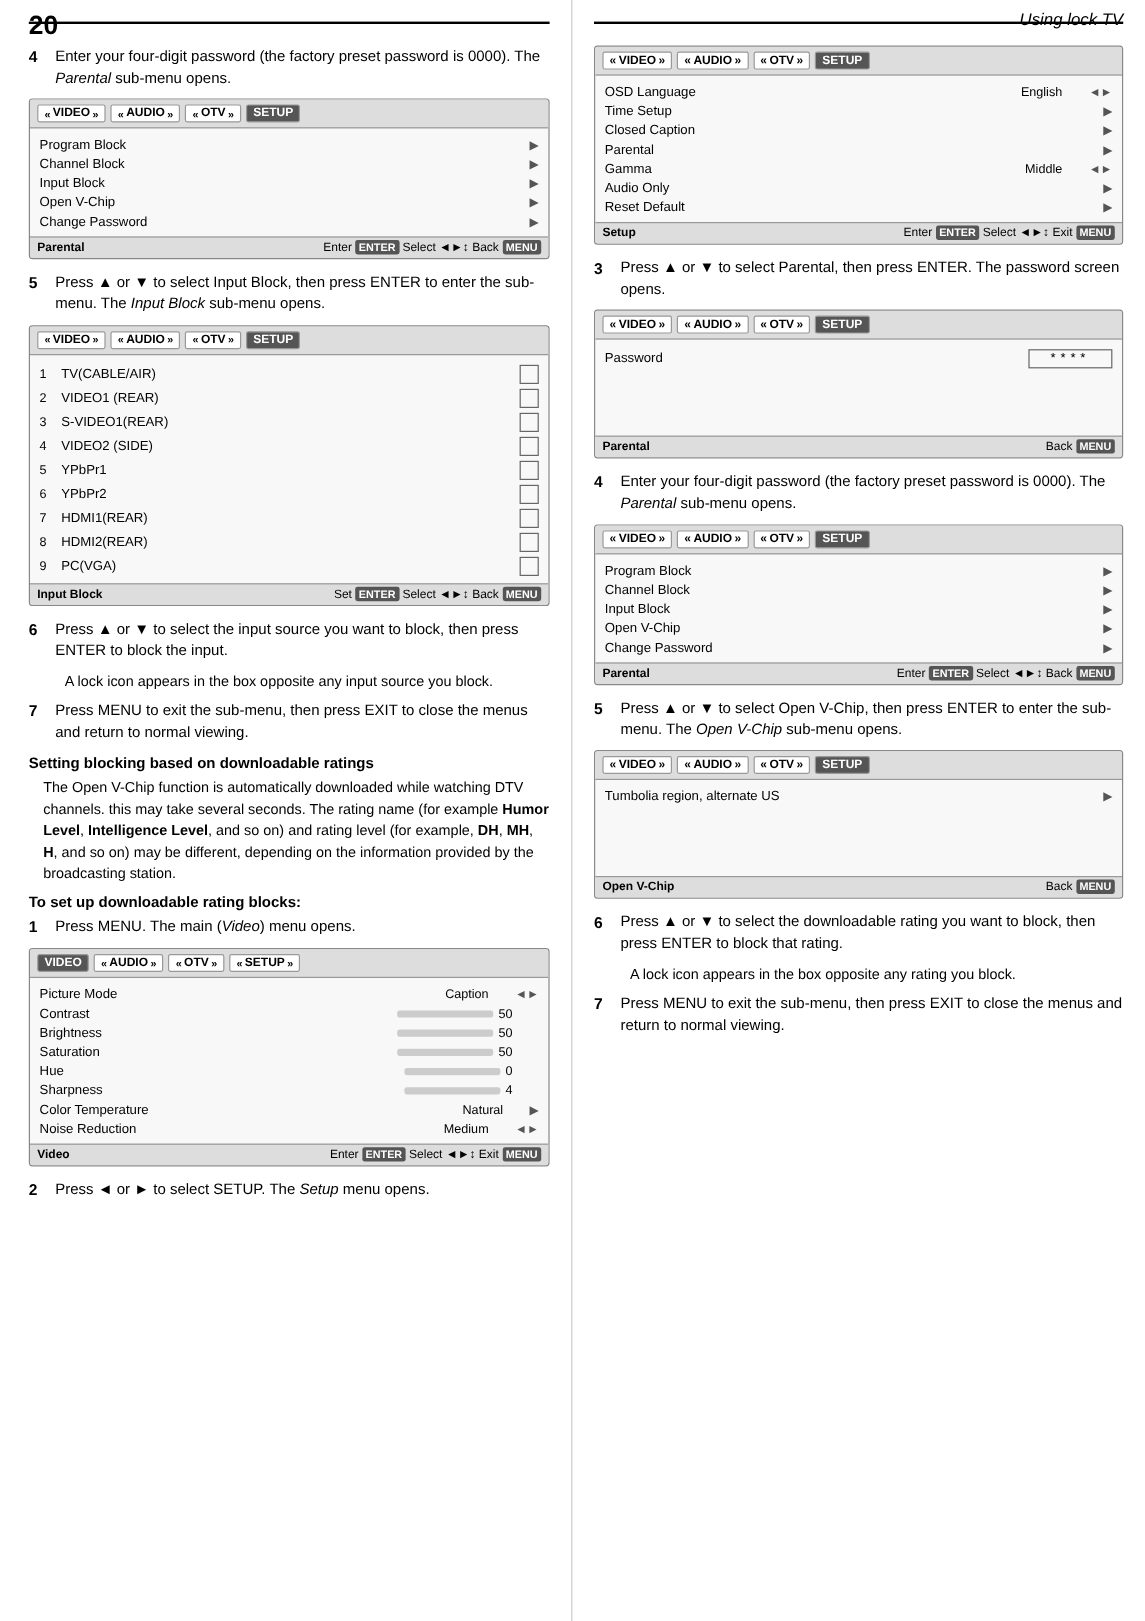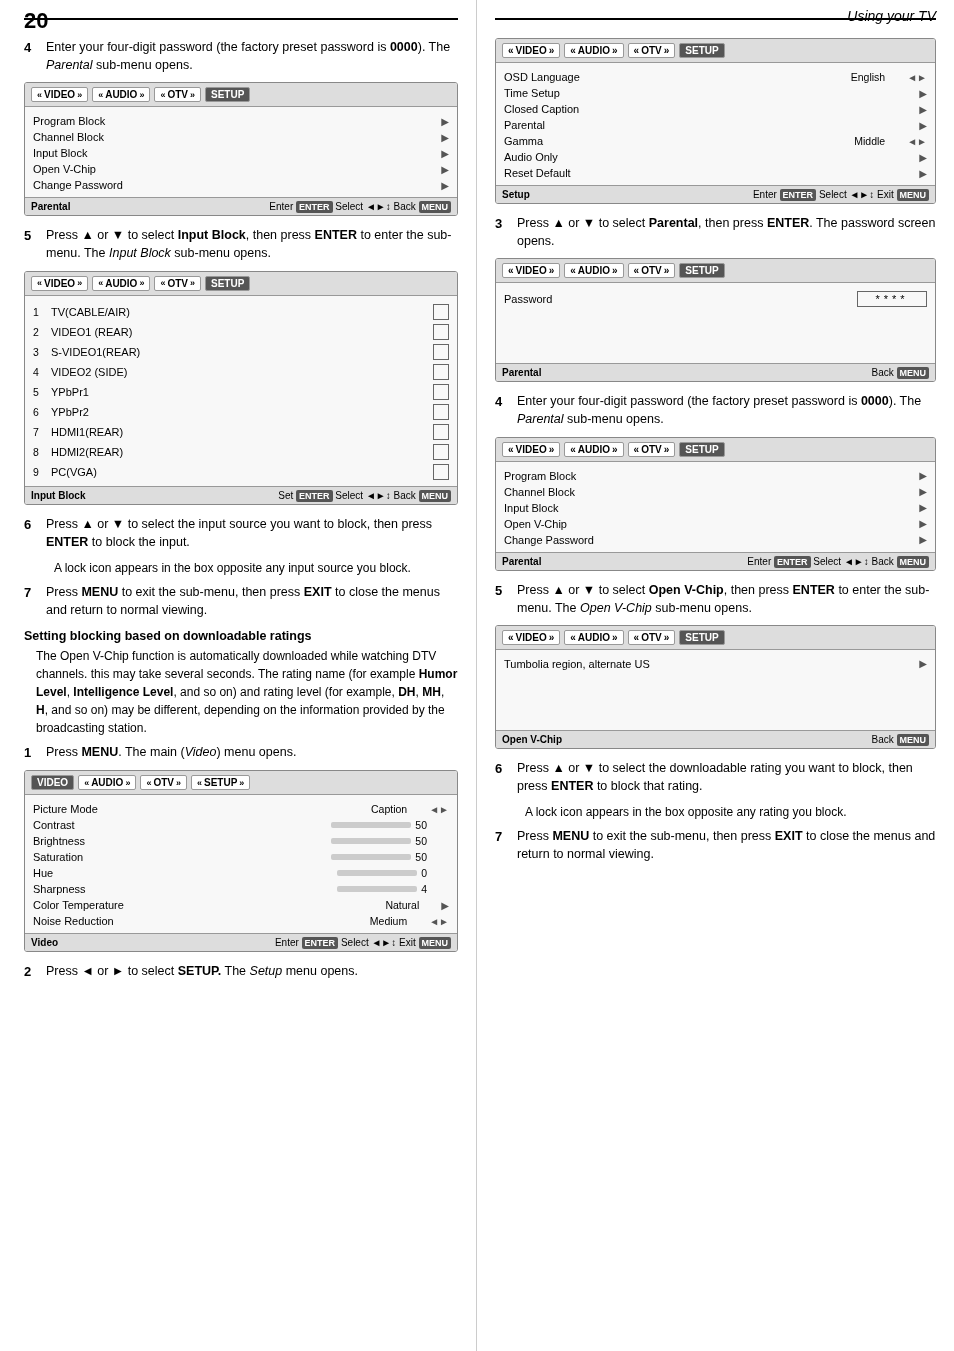--- a/index.html
+++ b/index.html
@@ -53,21 +53,21 @@
       font-weight: bold;
       min-width: 18px;
       margin-right: 4px;
       margin-top: 1px;
     }
     .step-text {
       font-size: 12.5px;
       flex: 1;
       line-height: 1.45;
     }
-    .step-text b { font-weight: bold; }
+    .step-text b { font-weight: normal; }
     .step-text i { font-style: italic; }
 
     
     .tv-box {
       border: 1.5px solid #888;
       border-radius: 3px;
       margin: 8px 0 10px 0;
       background: #f8f8f8;
       overflow: hidden;
       font-size: 11.5px;
@@ -203,21 +203,21 @@
     .tv-menu-row.pass-row {
       align-items: center;
     }
   </style>
 </head>
 <body>
 
 <div class="page">
 
   <div class="page-number">20</div>
-  <div class="page-title">Using your TV</div>
+  <div class="page-title">Using lock TV</div>
 
   <div class="left-col">
     <div class="top-line"></div>
 
     <div class="step-line section-block">
       <div class="step-num">4</div>
       <div class="step-text">
         Enter your four-digit password (the factory preset password is <b>0000</b>). The <i>Parental</i> sub-menu opens.
       </div>
     </div>
@@ -351,20 +351,21 @@
       <div class="step-text">
         Press <b>MENU</b> to exit the sub-menu, then press <b>EXIT</b> to close the menus and return to normal viewing.
       </div>
     </div>
 
     <div class="sub-heading">Setting blocking based on downloadable ratings</div>
     <div class="body-text">
       The Open V-Chip function is automatically downloaded while watching DTV channels. this may take several seconds. The rating name (for example <b>Humor Level</b>, <b>Intelligence Level</b>, and so on) and rating level (for example, <b>DH</b>, <b>MH</b>, <b>H</b>, and so on) may be different, depending on the information provided by the broadcasting station.
     </div>
 
+    <div class="bold-list-heading">To set up downloadable rating blocks:</div>
 
     <div class="step-line section-block">
       <div class="step-num">1</div>
       <div class="step-text">
         Press <b>MENU</b>. The main (<i>Video</i>) menu opens.
       </div>
     </div>
 
     <div class="tv-box">
       <div class="tv-menu-header">

